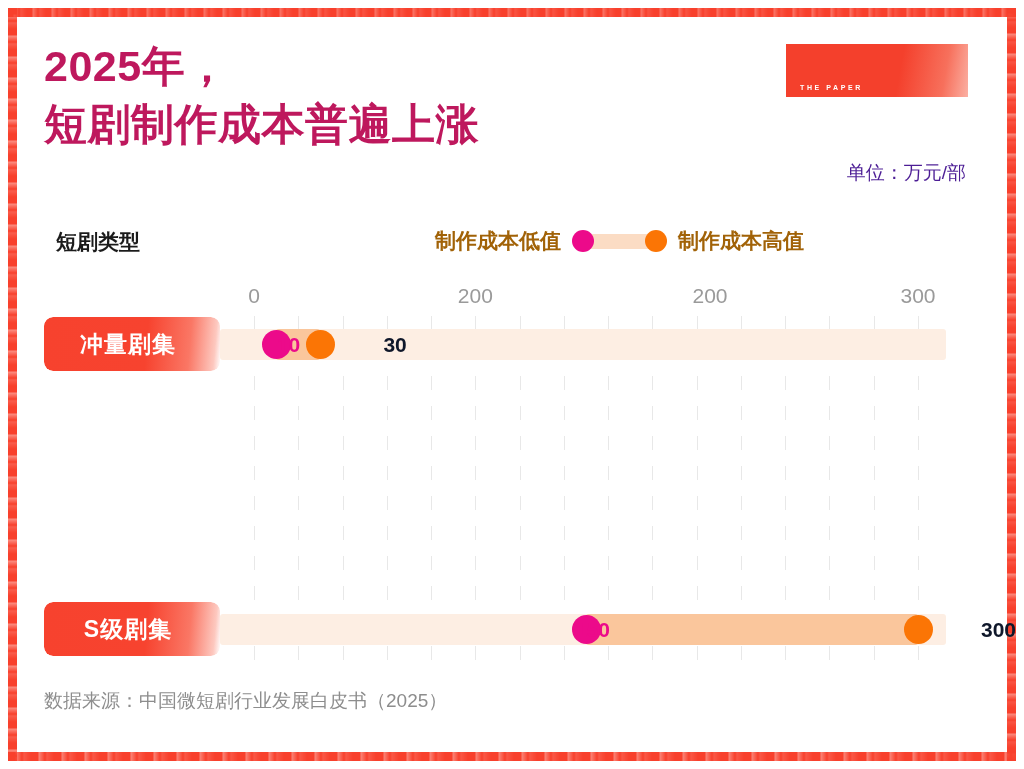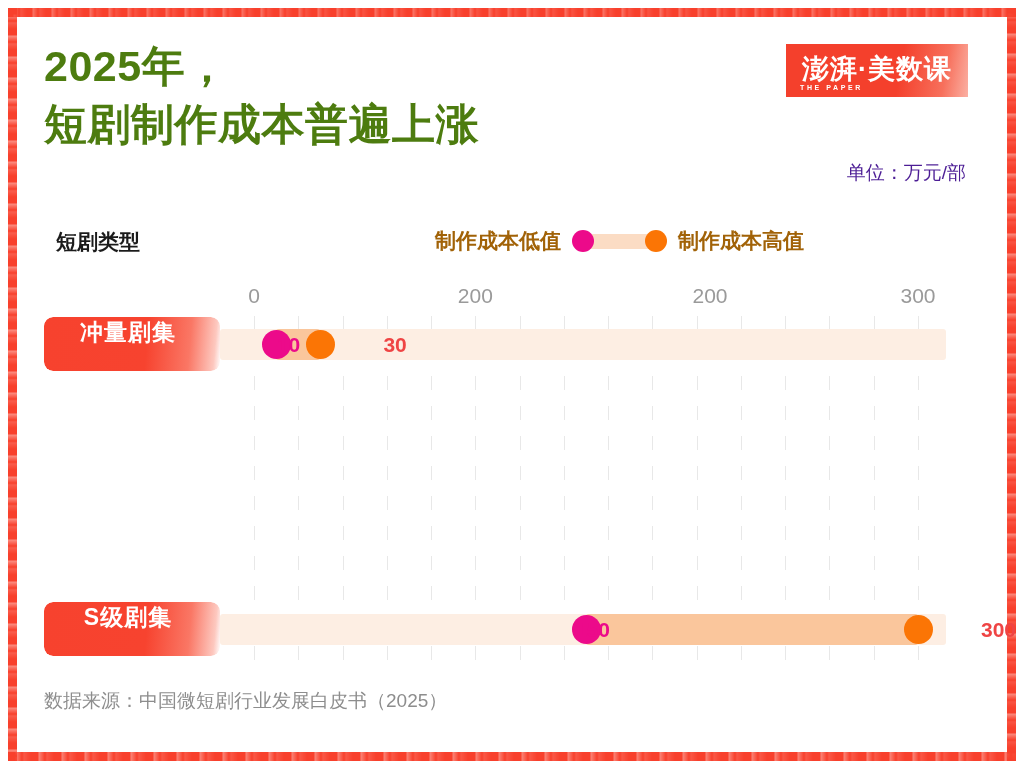--- a/index.html
+++ b/index.html
@@ -73,21 +73,21 @@
   }
 
   
   .title {
     position: absolute;
     left: 44px;
     top: 38px;
     font-size: 43px;
     font-weight: bold;
     line-height: 1.34;
-    color: #4d7c0f;
+    color: #be185d;
     letter-spacing: 0.5px;
     white-space: pre;
   }
 
   .logo {
     position: absolute;
     left: 786px;
     top: 44px;
     width: 182px;
     height: 53px;
@@ -215,21 +215,21 @@
   }
   .pill {
     position: absolute;
     left: 44px;
     top: 6px;
     width: 176px;
     height: 54px;
     border-radius: 9px;
     background: linear-gradient(95deg, #f7422e 0%, #f7432f 58%, #fa7765 82%, #fdc8bf 96%, rgba(253,228,224,0) 100%);
     display: flex;
-    align-items: flex-start;
+    align-items: center;
     justify-content: center;
     -webkit-mask-image: radial-gradient(ellipse 120% 108% at 42% 50%, #000 72%, rgba(0,0,0,.55) 88%, rgba(0,0,0,0) 100%);
     mask-image: radial-gradient(ellipse 120% 108% at 42% 50%, #000 72%, rgba(0,0,0,.55) 88%, rgba(0,0,0,0) 100%);
   }
   .pill-text {
     color: #ffffff;
     font-size: 23px;
     font-weight: bold;
     letter-spacing: 1px;
     margin-left: -8px;
@@ -257,21 +257,21 @@
   .val {
     position: absolute;
     top: 21px;
     font-size: 21px;
     font-weight: bold;
     line-height: 26px;
     white-space: nowrap;
     margin-left: 44px;
   }
   .val-low  { color: #ec0a8a; transform: translateX(-100%); }
-  .val-high { color: #ef4444; }
+  .val-high { color: #0f172a; }
 
   .source {
     position: absolute;
     left: 44px;
     top: 688px;
     font-size: 19px;
     color: #8d8d8d;
   }
 </style>
 </head>
@@ -281,21 +281,20 @@
 
   <div class="frame-edge frame-top"></div>
   <div class="frame-edge frame-bottom"></div>
   <div class="frame-edge frame-left"></div>
   <div class="frame-edge frame-right"></div>
 
   <div class="title"><span>2025年，</span>
 <span>短剧制作成本普遍上涨</span></div>
 
   <div class="logo">
-    <span class="logo-main">澎湃·美数课</span>
     <span class="logo-sub">THE PAPER</span>
   </div>
 
   <div class="unit">单位：万元/部</div>
 
   <div class="cat-header">短剧类型</div>
 
   <div class="legend">
     <span class="legend-label">制作成本低值</span>
     <span class="legend-sample">

